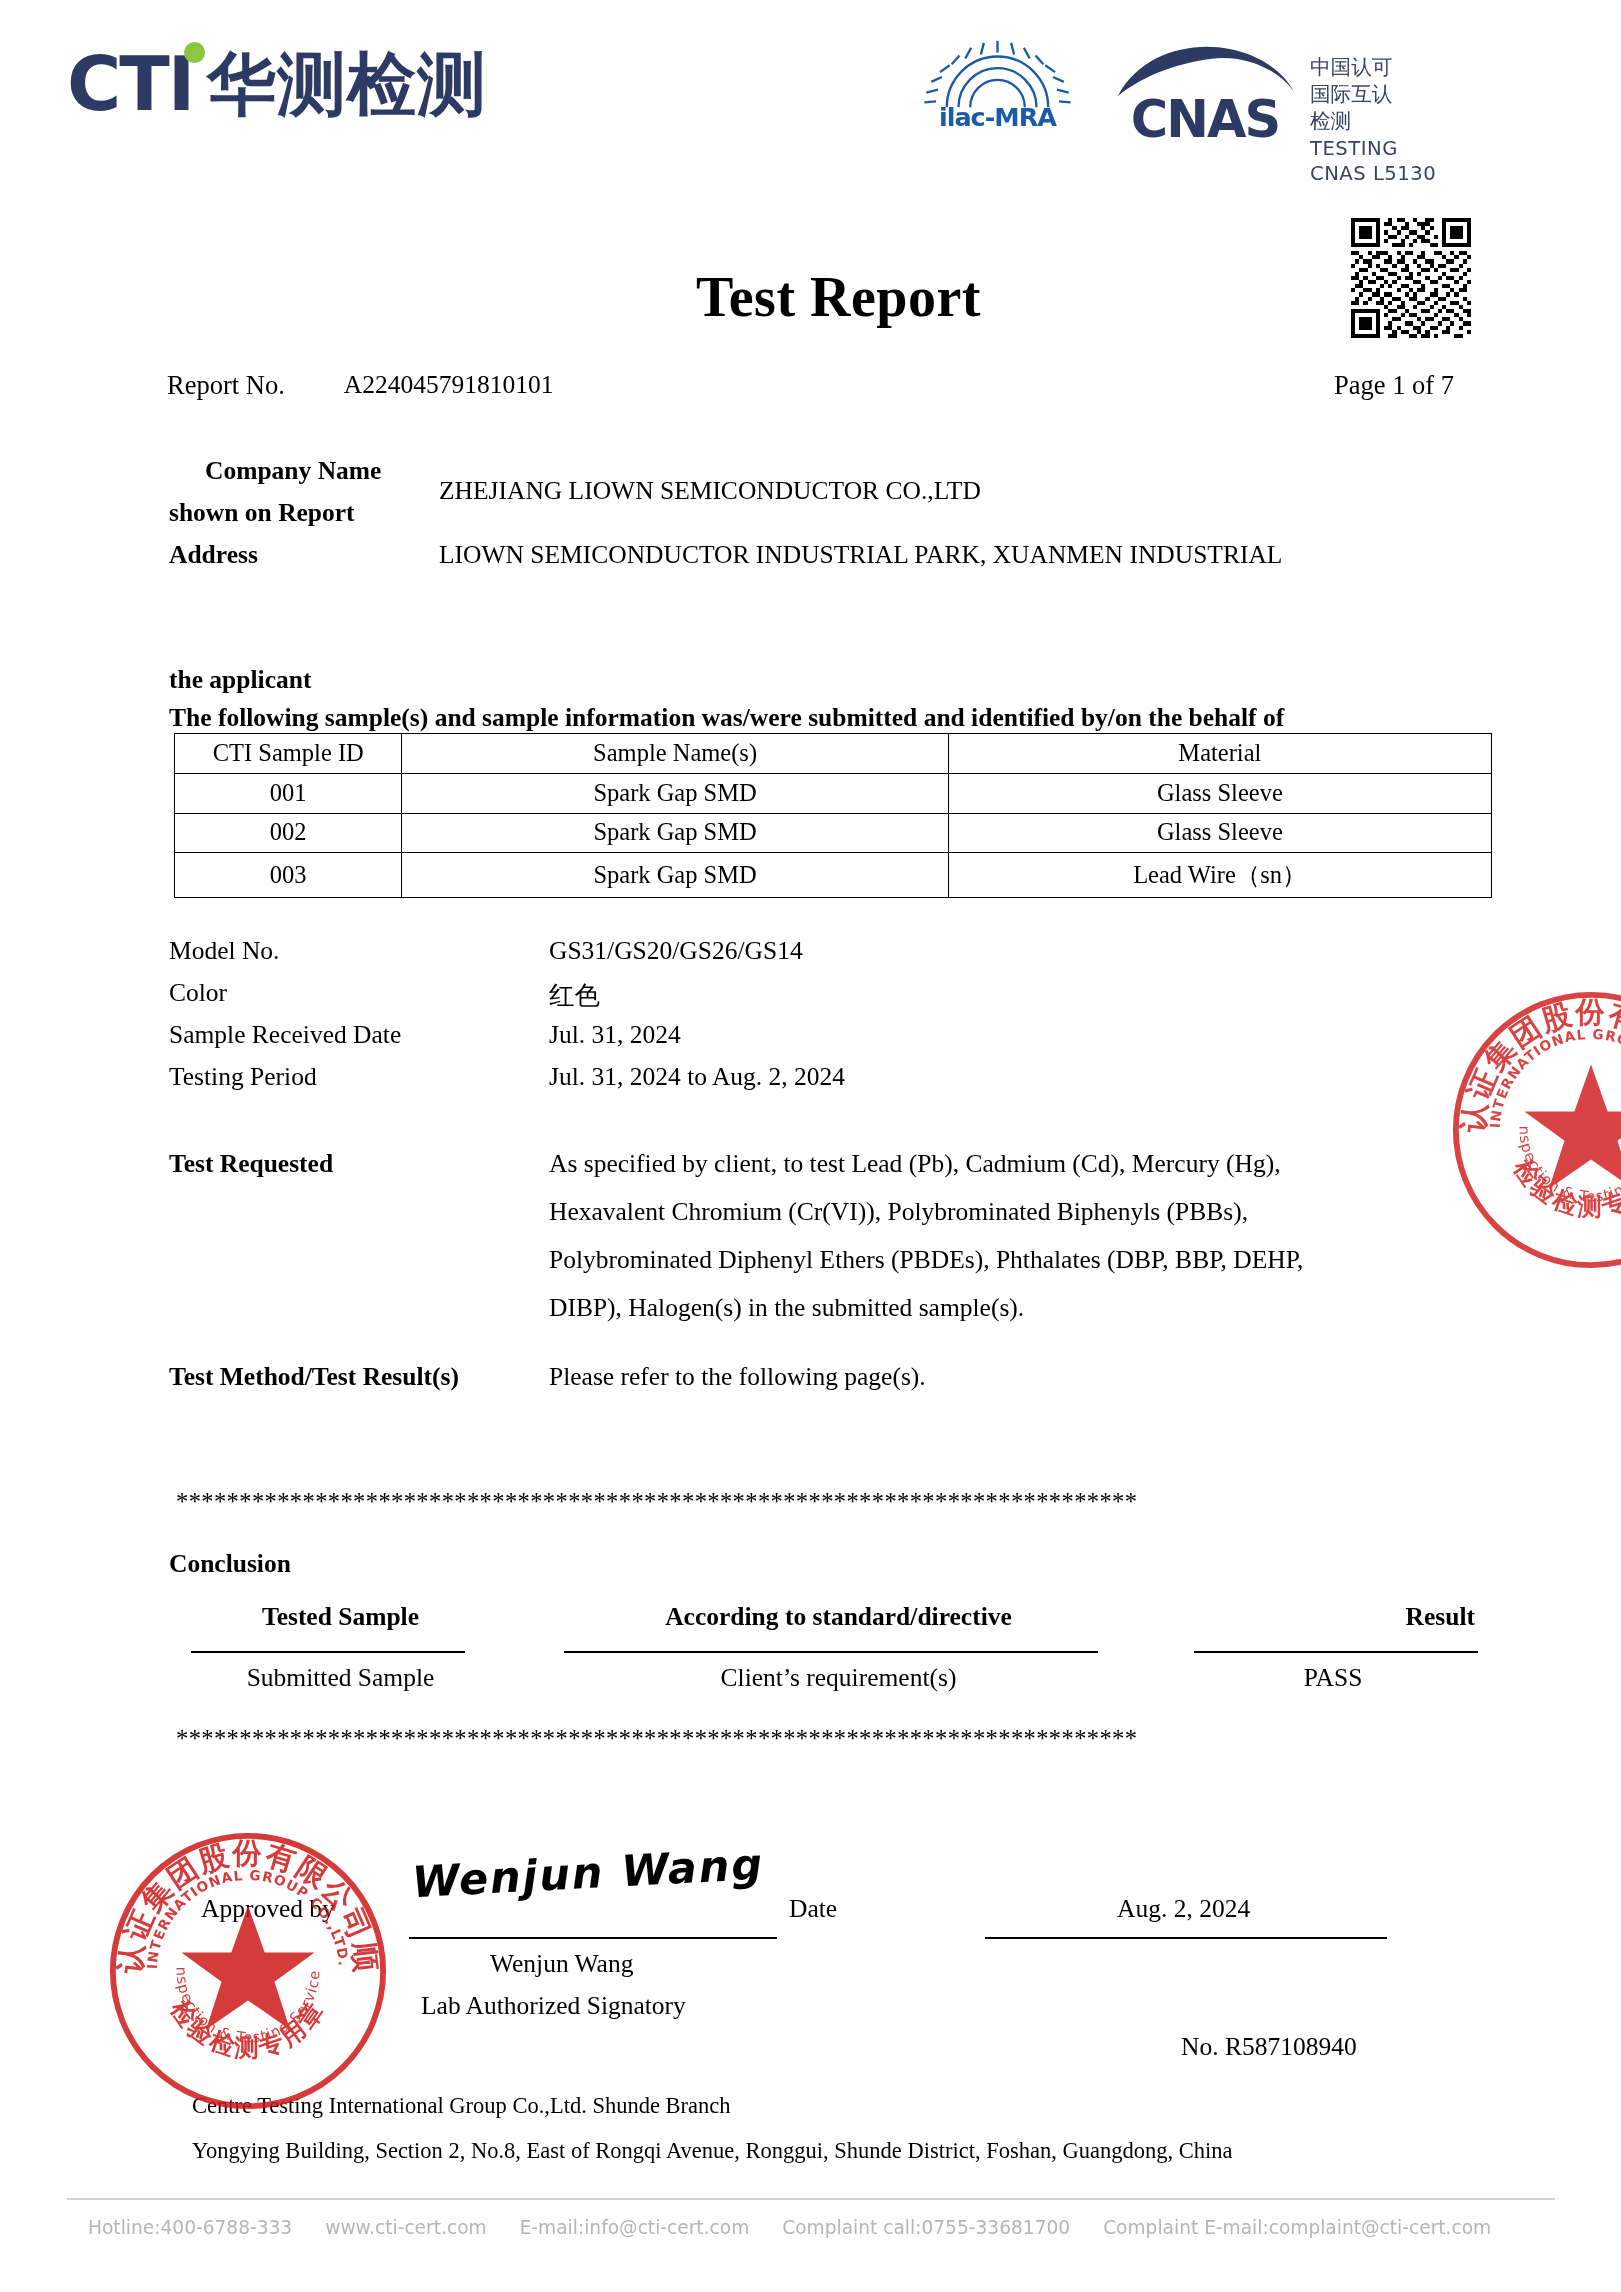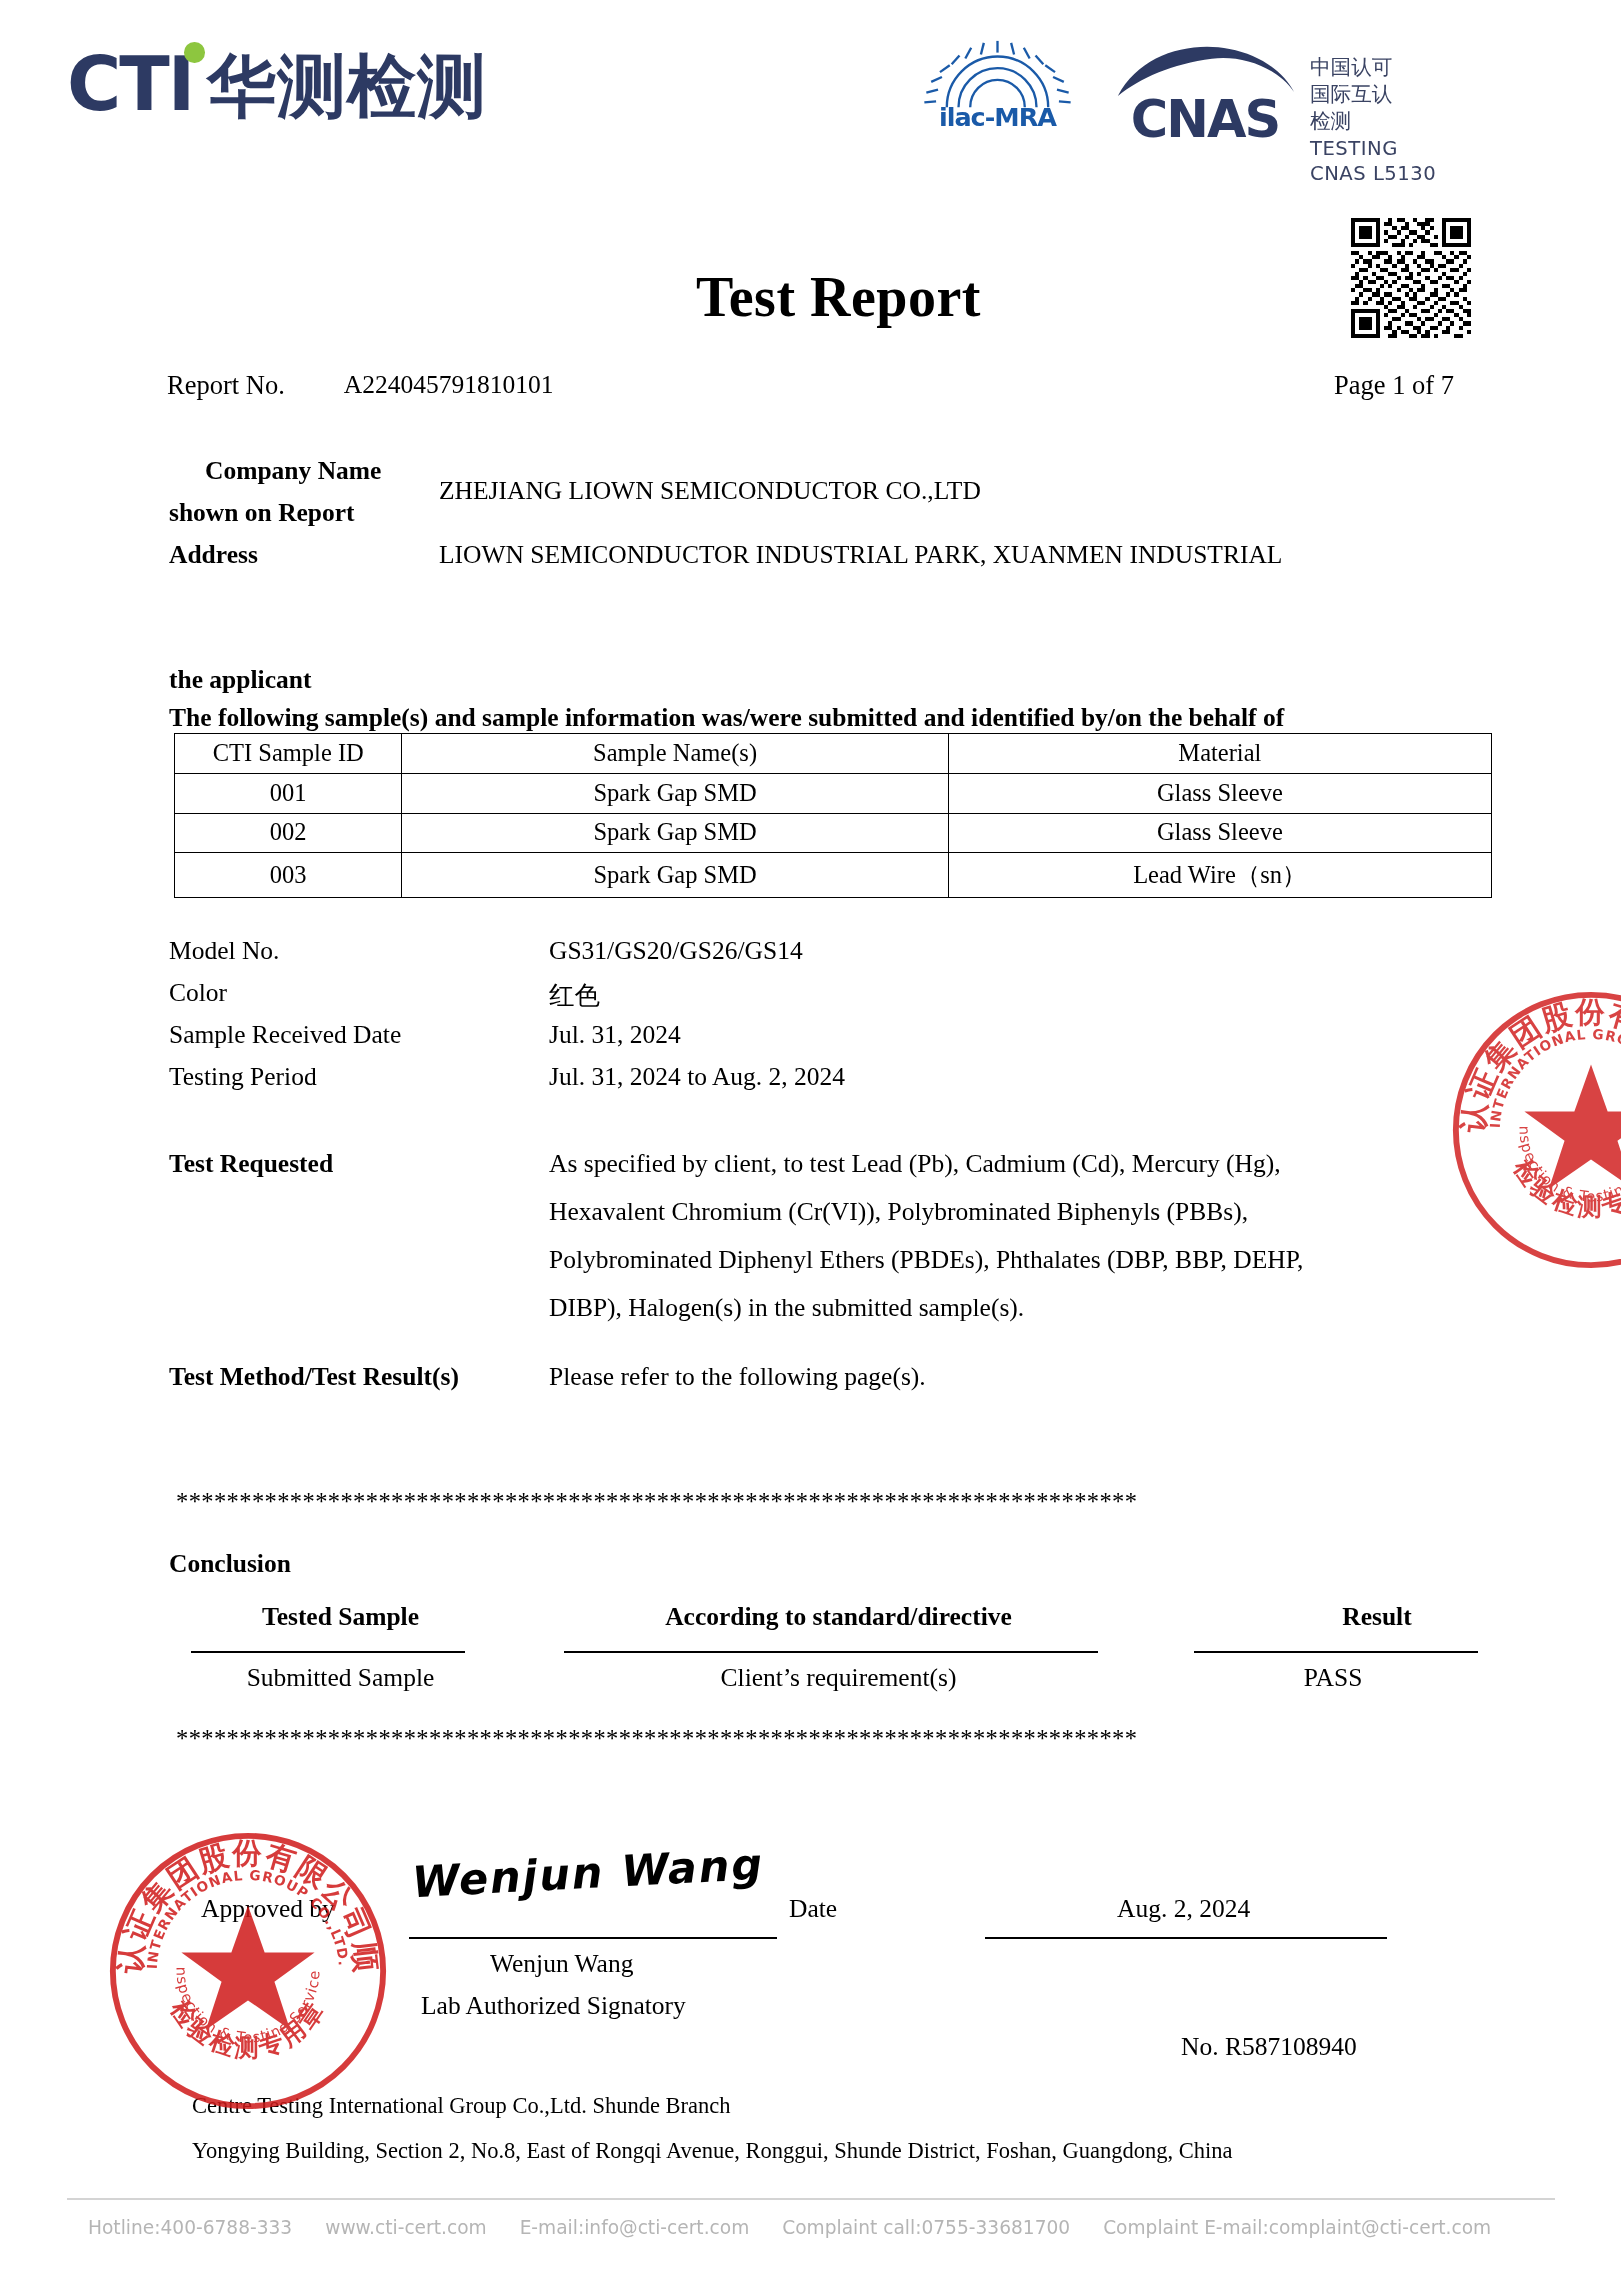--- a/index.html
+++ b/index.html
@@ -9,21 +9,21 @@
     font-family:"Liberation Serif","DejaVu Serif",serif;
     color:#000;
     position:relative;
     overflow:hidden;
   }
   .page{position:absolute;inset:0;}
 
   
   .header{position:absolute;left:0;top:0;width:1621px;height:196px;}
 
-  .cti-logo{position:absolute;left:67px;top:47px;display:flex;align-items:flex-end;}
+  .cti-logo{position:absolute;left:67px;top:47px;display:flex;align-items:center;}
   .cti-mark{position:relative;font-family:"DejaVu Sans",sans-serif;font-weight:bold;
     font-size:74px;letter-spacing:-2px;color:#2d3a63;line-height:1;}
   .cti-dot{position:absolute;width:20.6px;height:20.6px;border-radius:50%;background:#8dc63f;
     left:117px;top:-4.9px;}
   .cti-cn{font-family:"DejaVu Sans",sans-serif;font-weight:bold;font-size:69px;
     color:#2d3a63;line-height:1;margin-left:13.7px;letter-spacing:1px;}
 
   .ilac{position:absolute;left:919px;top:37px;width:157px;height:110px;}
   .ilac svg{position:absolute;left:0;top:0;}
   .ilac-text{position:absolute;left:0;top:65px;width:157px;text-align:center;
@@ -404,21 +404,21 @@
   <div class="val" style="left:549px;top:1293px;">DIBP), Halogen(s) in the submitted sample(s).</div>
 
   <div class="lbl" style="left:169px;top:1362px;">Test Method/Test Result(s)</div>
   <div class="val" style="left:549px;top:1362px;">Please refer to the following page(s).</div>
 
   <div class="stars" style="top:1488px;">****************************************************************************</div>
   <div class="conc-title">Conclusion</div>
 
   <div class="conc-head" style="left:191px;width:299px;">Tested Sample</div>
   <div class="conc-head" style="left:564px;width:549px;">According to standard/directive</div>
-  <div class="conc-head" style="left:1235px;width:284px;">Result</div>
+  <div class="conc-head" style="left:1191px;width:284px;text-align:right;">Result</div>
 
   <div class="conc-rule" style="left:191px;top:1651px;width:274px;"></div>
   <div class="conc-rule" style="left:564px;top:1651px;width:534px;"></div>
   <div class="conc-rule" style="left:1194px;top:1651px;width:284px;"></div>
 
   <div class="conc-cell" style="left:191px;width:299px;">Submitted Sample</div>
   <div class="conc-cell" style="left:564px;width:549px;">Client’s requirement(s)</div>
   <div class="conc-cell" style="left:1191px;width:284px;">PASS</div>
 
   <div class="stars" style="top:1725px;">****************************************************************************</div>

